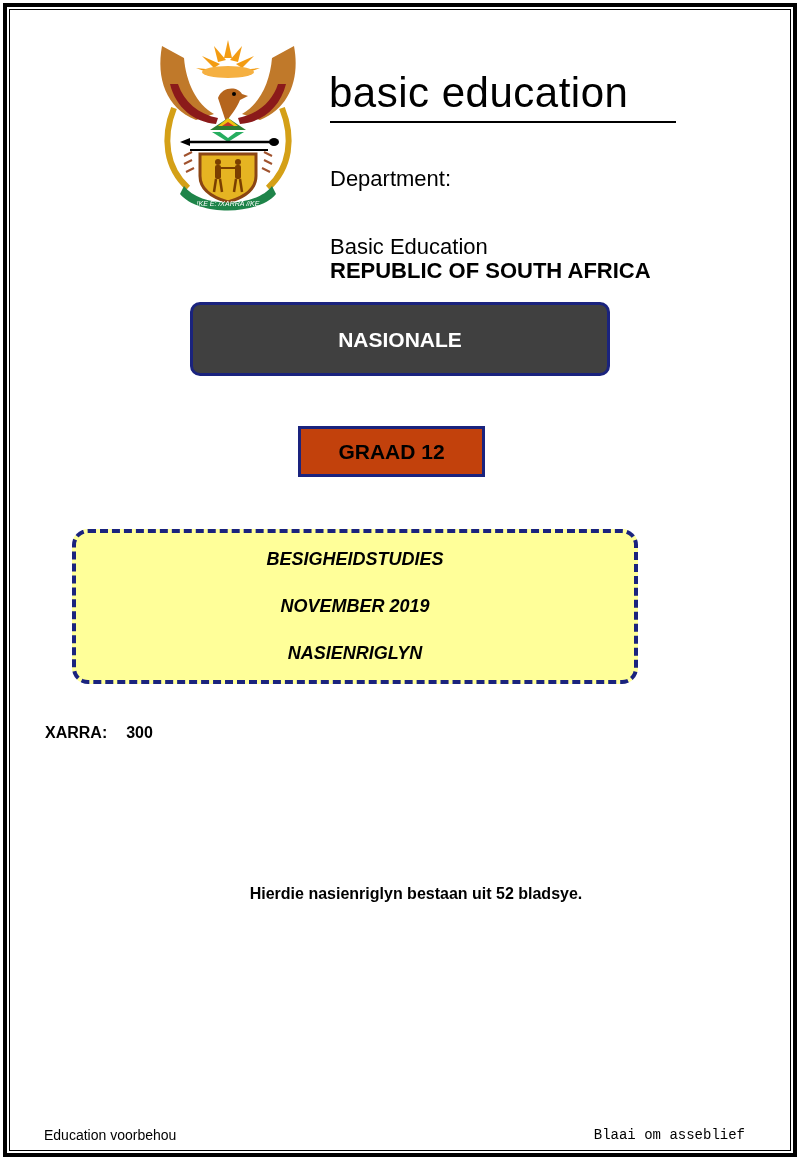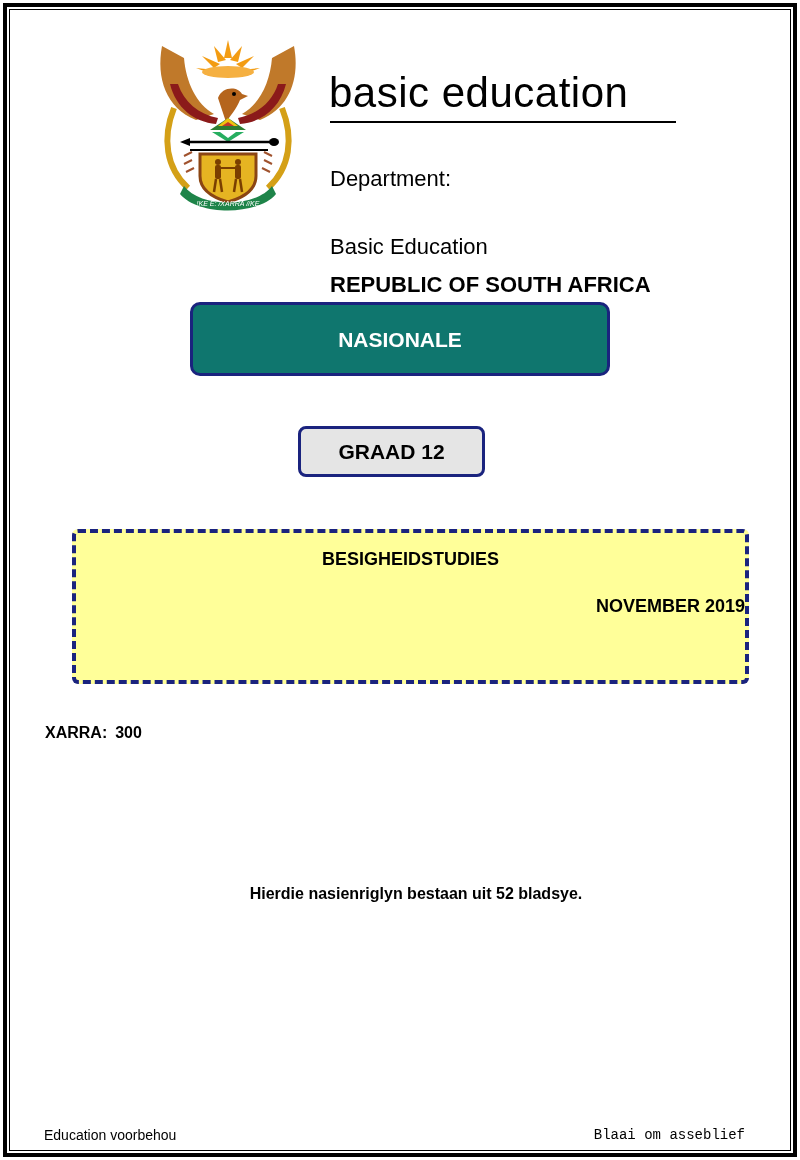--- a/index.html
+++ b/index.html
@@ -10,38 +10,38 @@
   .frame-inner { position: absolute; left: 9px; top: 9px; width: 782px; height: 1142px;
                  box-sizing: border-box; border: 1px solid #000; }
 
   .crest { position: absolute; left: 156px; top: 38px; width: 144px; height: 176px; }
 
   .brand { position: absolute; left: 330px; top: 70px; width: 348px; }
   .brand-title { font-family: "Liberation Sans", sans-serif; font-size: 42px; font-weight: 400;
                  letter-spacing: 0.5px; line-height: 46px; margin-left: -1px; }
   .brand-rule { height: 2px; background: #000; width: 346px; margin-top: 5px; margin-bottom: 6px; }
   .brand-line { font-size: 22px; line-height: 24px; margin-top: 44px; }
-  .brand-line.bold { font-weight: 700; font-size: 22px; margin-top: 14px; }
+  .brand-line.bold { font-weight: 700; font-size: 22px; margin-top: 0; }
 
   .nss-box { position: absolute; left: 190px; top: 302px; width: 420px; height: 74px;
-             box-sizing: border-box; background: #0f766e; border: 3px solid #1a237e; border-radius: 10px;
+             box-sizing: border-box; background: #404040; border: 3px solid #1a237e; border-radius: 10px;
              color: #fff; font-weight: 700; font-size: 21px; text-align: center;
              display: flex; flex-direction: column; justify-content: center; line-height: 25px; }
 
   .grade-box { position: absolute; left: 298px; top: 426px; width: 187px; height: 51px;
-               box-sizing: border-box; background: #e5e5e5; border: 3px solid #1a237e; border-radius: 8px;
+               box-sizing: border-box; background: #c2410c; border: 3px solid #1a237e; border-radius: 0;
                font-weight: 700; font-size: 21px; text-align: center; line-height: 45px; }
 
-  .subject-box { position: absolute; left: 72px; top: 529px; width: 677px; height: 155px;
+  .subject-box { position: absolute; left: 72px; top: 529px; width: 566px; height: 155px;
                  box-sizing: border-box; background: #ffff99; border: 4px dashed #1a237e;
-                 border-radius: 6px; text-align: center; font-weight: 700; font-size: 18px; }
+                 border-radius: 16px; text-align: center; font-weight: 700; font-size: 18px; font-style: italic; }
   .subject-box .line { position: absolute; left: 0; right: 0; }
 
   .marks { position: absolute; left: 45px; top: 724px; font-weight: 700; font-size: 16px; }
-  .marks .val { margin-left: 8px; }
+  .marks .val { margin-left: 19px; }
 
   .pages { position: absolute; left: 16px; width: 800px; top: 885px; text-align: center;
            font-weight: 700; font-size: 16px; }
 
   .footer-left { position: absolute; left: 44px; top: 1127px; font-size: 14px; }
   .footer-right { position: absolute; right: 55px; top: 1127px; font-size: 14px; font-family: Liberation Mono, monospace; }
 </style>
 </head>
 <body>
 
@@ -116,21 +116,22 @@
 </div>
 
 <div class="nss-box">
   <div>NASIONALE</div>
 </div>
 
 <div class="grade-box">GRAAD 12</div>
 
 <div class="subject-box">
   <div class="line" style="top:16px;">BESIGHEIDSTUDIES</div>
-  <div class="line" style="top:63px;text-align:right;">NOVEMBER 2019</div>
+  <div class="line" style="top:63px;">NOVEMBER 2019</div>
+  <div class="line" style="top:110px;">NASIENRIGLYN</div>
 </div>
 
 <div class="marks">
   <span>XARRA:</span><span class="val">300</span>
 </div>
 
 <div class="pages">Hierdie nasienriglyn bestaan uit 52 bladsye.</div>
 
 <div class="footer-left">Education voorbehou</div>
 <div class="footer-right">Blaai om asseblief</div>

